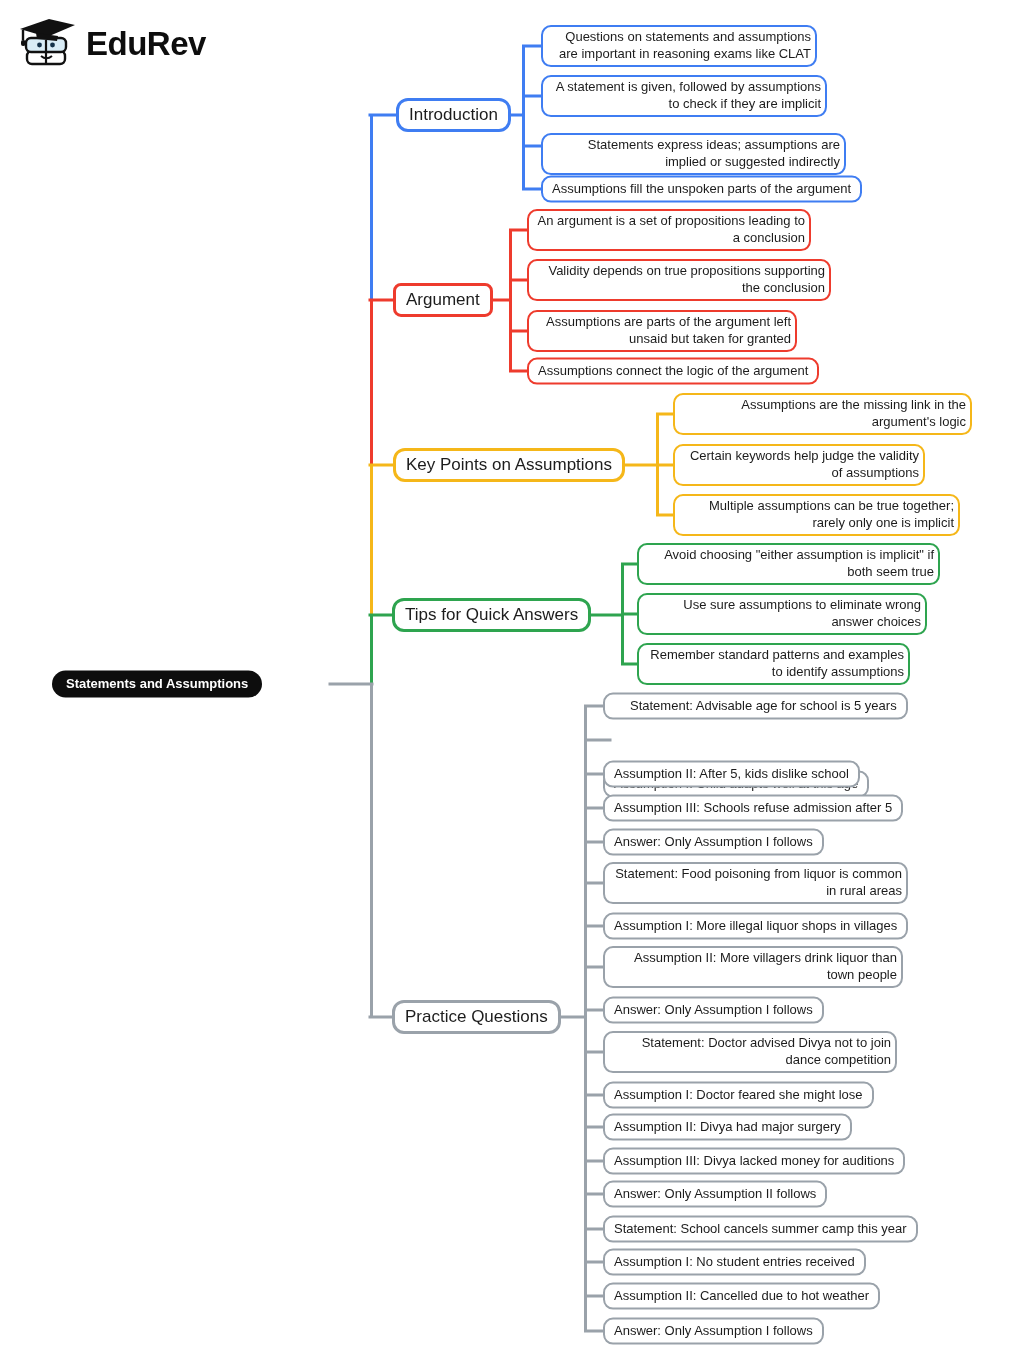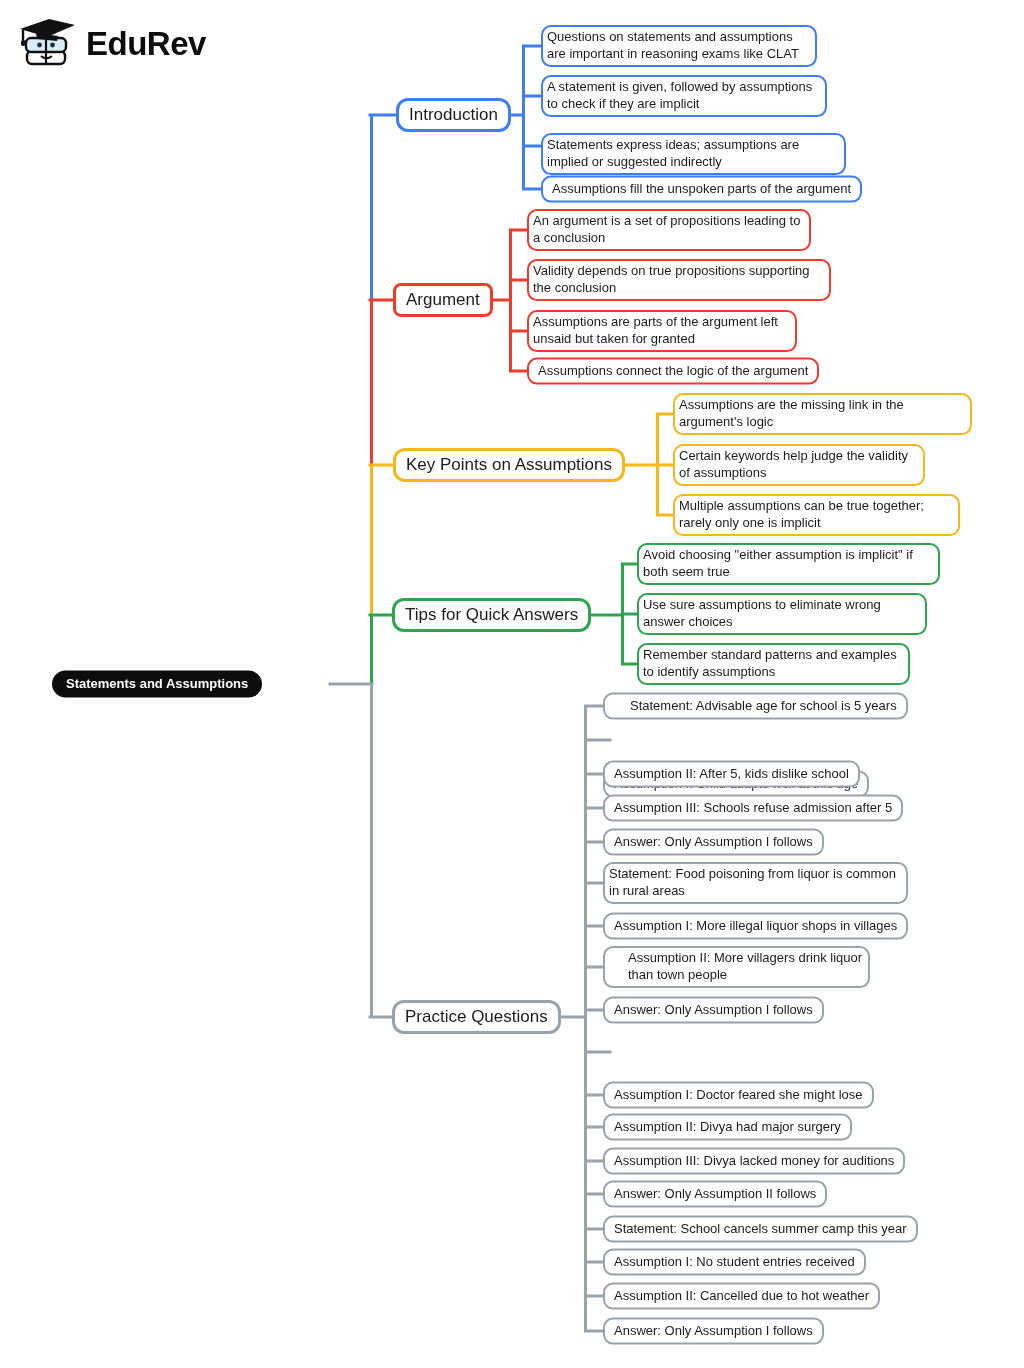--- a/index.html
+++ b/index.html
@@ -4,21 +4,21 @@
 <style>
   html,body{margin:0;padding:0;background:#fff;}
   .canvas{
     position:relative;width:1024px;height:1368px;background:#ffffff;
     font-family:"Liberation Sans",sans-serif;color:#1c1c1c;overflow:hidden;
   }
   .connectors{position:absolute;left:0;top:0;pointer-events:none;}
   .node{
     position:absolute;transform:translateY(-50%);
     background:#ffffff;border-radius:10px;box-sizing:border-box;
-    text-align:left;font-size:13px;line-height:1.3;
+    text-align:right;font-size:13px;line-height:1.3;
     display:flex;align-items:center;justify-content:center;
     padding:2px 4px;
   }
   .nw{white-space:nowrap;padding:3px 9px;}
   .branch{
     white-space:nowrap;font-size:17px;border-radius:12px;
     padding:3px 10px;border-width:3px !important;
   }
   .b-blue{border:2.5px solid #3f7df2;}
   .b-red{border:2.5px solid #ee3b2d;}
@@ -90,22 +90,23 @@
   <div class="node b-green" style="left:637px;top:614px;width:290px;">Use sure assumptions to eliminate wrong answer choices</div>
   <div class="node b-green" style="left:637px;top:664px;width:273px;">Remember standard patterns and examples to identify assumptions</div>
 
   <div class="node b-gray nw" style="left:603px;top:706px;padding-left:25px;">Statement: Advisable age for school is 5 years</div>
   <div class="node b-gray nw" style="left:603px;top:784px;">Assumption I: Child adapts well at this age</div>
   <div class="node b-gray nw" style="left:603px;top:774px;">Assumption II: After 5, kids dislike school</div>
   <div class="node b-gray nw" style="left:603px;top:808px;">Assumption III: Schools refuse admission after 5</div>
   <div class="node b-gray nw" style="left:603px;top:842px;">Answer: Only Assumption I follows</div>
   <div class="node b-gray" style="left:603px;top:883px;width:305px;">Statement: Food poisoning from liquor is common in rural areas</div>
   <div class="node b-gray nw" style="left:603px;top:926px;">Assumption I: More illegal liquor shops in villages</div>
-  <div class="node b-gray" style="left:603px;top:967px;width:267px;padding-left:23px;">Assumption II: More villagers drink liquor than town people</div>
+  <div class="node b-gray" style="left:603px;top:967px;width:300px;padding-left:23px;">Assumption II: More villagers drink liquor than town people</div>
   <div class="node b-gray nw" style="left:603px;top:1010px;">Answer: Only Assumption I follows</div>
+  <div class="node b-gray" style="left:603px;top:1052px;width:294px;">Statement: Doctor advised Divya not to join dance competition</div>
   <div class="node b-gray nw" style="left:603px;top:1095px;">Assumption I: Doctor feared she might lose</div>
   <div class="node b-gray nw" style="left:603px;top:1127px;">Assumption II: Divya had major surgery</div>
   <div class="node b-gray nw" style="left:603px;top:1161px;">Assumption III: Divya lacked money for auditions</div>
   <div class="node b-gray nw" style="left:603px;top:1194px;">Answer: Only Assumption II follows</div>
   <div class="node b-gray nw" style="left:603px;top:1229px;">Statement: School cancels summer camp this year</div>
   <div class="node b-gray nw" style="left:603px;top:1262px;">Assumption I: No student entries received</div>
   <div class="node b-gray nw" style="left:603px;top:1296px;">Assumption II: Cancelled due to hot weather</div>
   <div class="node b-gray nw" style="left:603px;top:1331px;">Answer: Only Assumption I follows</div>
 
 </div>

